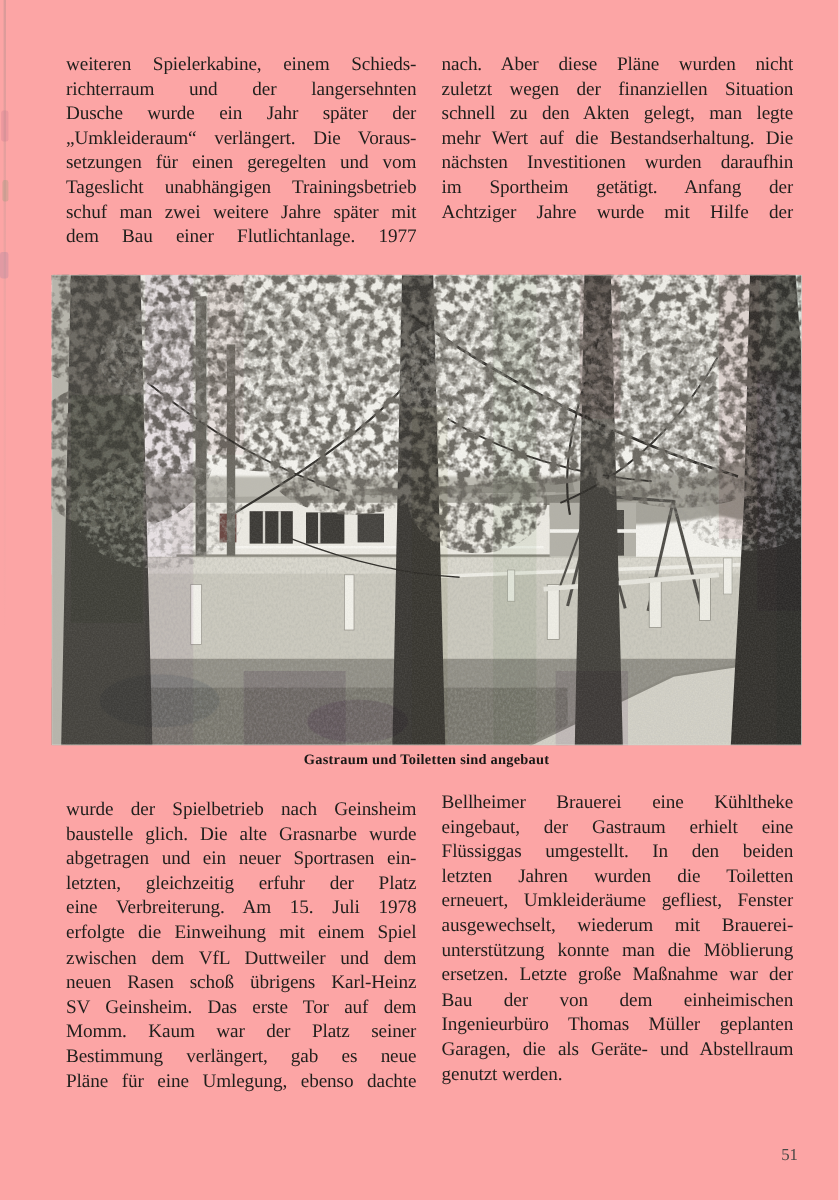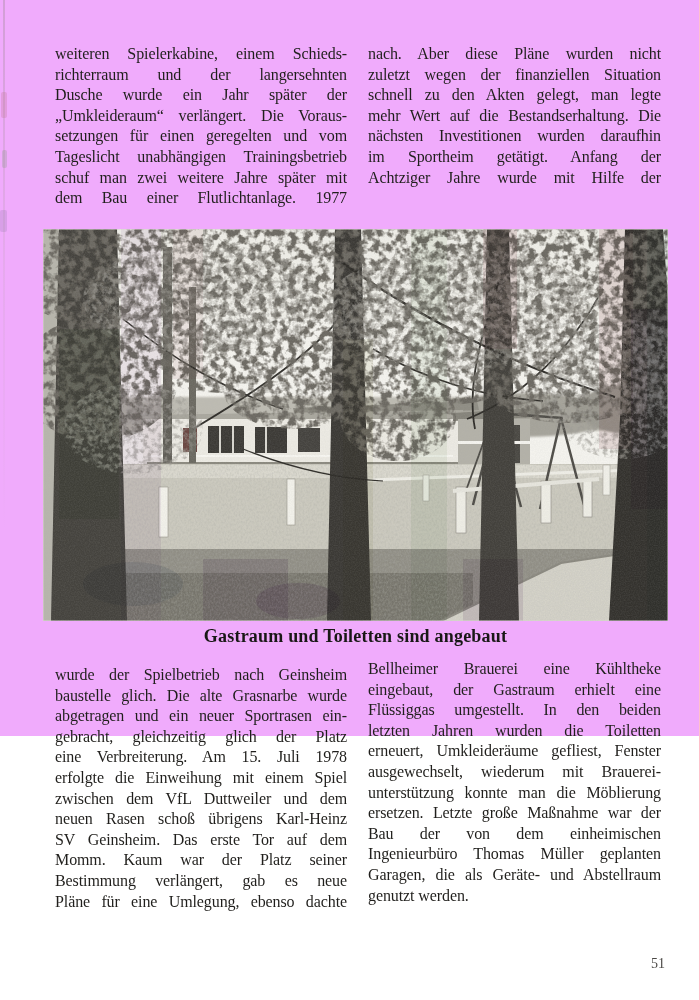--- a/index.html
+++ b/index.html
@@ -1,31 +1,31 @@
 <!DOCTYPE html>
 <html><head>
 <meta charset="utf-8">
 <style>
   html,body{margin:0;padding:0;}
   body{width:699px;height:1000px;background:#ffffff;overflow:hidden;}
-  .sheet{position:relative;width:699px;height:736px;background:#f0abfc;
+  .sheet{position:relative;width:699px;height:1000px;background:#fca5a5;
          font-family:"Liberation Serif", serif;color:#201f1c;}
   
   .col{position:absolute;font-size:16px;line-height:20.6px;letter-spacing:-0.1px;}
   .col.tl{left:55px;top:44px;width:292px;}
   .col.tr{left:368px;top:44px;width:293px;}
   .col.bl{left:55px;top:665px;width:292px;}
   .col.br{left:368px;top:659px;width:293px;}
   .ln{height:20.6px;overflow:hidden;text-align:justify;text-align-last:justify;}
   .ln.end{text-align-last:left;}
   
   .figure{position:absolute;left:43px;top:229px;width:625px;height:392px;margin:0;}
   .figure svg{display:block;width:625px;height:392px;}
   .caption{position:absolute;left:43px;top:626px;width:625px;text-align:center;
-           font-weight:bold;font-size:18px;letter-spacing:.2px;color:#191816;}
+           font-weight:bold;font-size:12px;letter-spacing:.2px;color:#191816;}
   .pagenum{position:absolute;left:651px;top:956px;width:34px;font-size:14px;color:#4a4845;}
   
   .edge-line{position:absolute;left:3px;top:0;width:2px;height:760px;
     background:linear-gradient(180deg,rgba(140,130,125,.30),rgba(170,160,150,.14) 35%,rgba(0,0,0,0) 70%);}
   .speck{position:absolute;border-radius:2px;}
   .speck.s1{left:1px;top:92px;width:6px;height:26px;background:rgba(190,120,140,.28);}
   .speck.s2{left:2px;top:150px;width:5px;height:18px;background:rgba(120,150,110,.25);}
   .speck.s3{left:0px;top:210px;width:7px;height:22px;background:rgba(130,120,160,.22);}
 </style>
 </head>
@@ -222,21 +222,21 @@
       <rect x="0" y="0" width="625" height="392" fill="none" stroke="#d8d6ce" stroke-width="1"></rect>
     </svg>
   </figure>
 
   <div class="caption">Gastraum und Toiletten sind angebaut</div>
 
   <div class="col bl">
     <div class="ln">wurde der Spielbetrieb nach Geinsheim</div>
     <div class="ln">baustelle glich. Die alte Grasnarbe wurde</div>
     <div class="ln">abgetragen und ein neuer Sportrasen ein-</div>
-    <div class="ln">gebracht, gleichzeitig glich der Platz</div>
+    <div class="ln">letzten, gleichzeitig erfuhr der Platz</div>
     <div class="ln">eine Verbreiterung. Am 15. Juli 1978</div>
     <div class="ln">erfolgte die Einweihung mit einem Spiel</div>
     <div class="ln">zwischen dem VfL Duttweiler und dem</div>
     <div class="ln">neuen Rasen schoß übrigens Karl-Heinz</div>
     <div class="ln">SV Geinsheim. Das erste Tor auf dem</div>
     <div class="ln">Momm. Kaum war der Platz seiner</div>
     <div class="ln">Bestimmung verlängert, gab es neue</div>
     <div class="ln">Pläne für eine Umlegung, ebenso dachte</div>
   </div>
 

